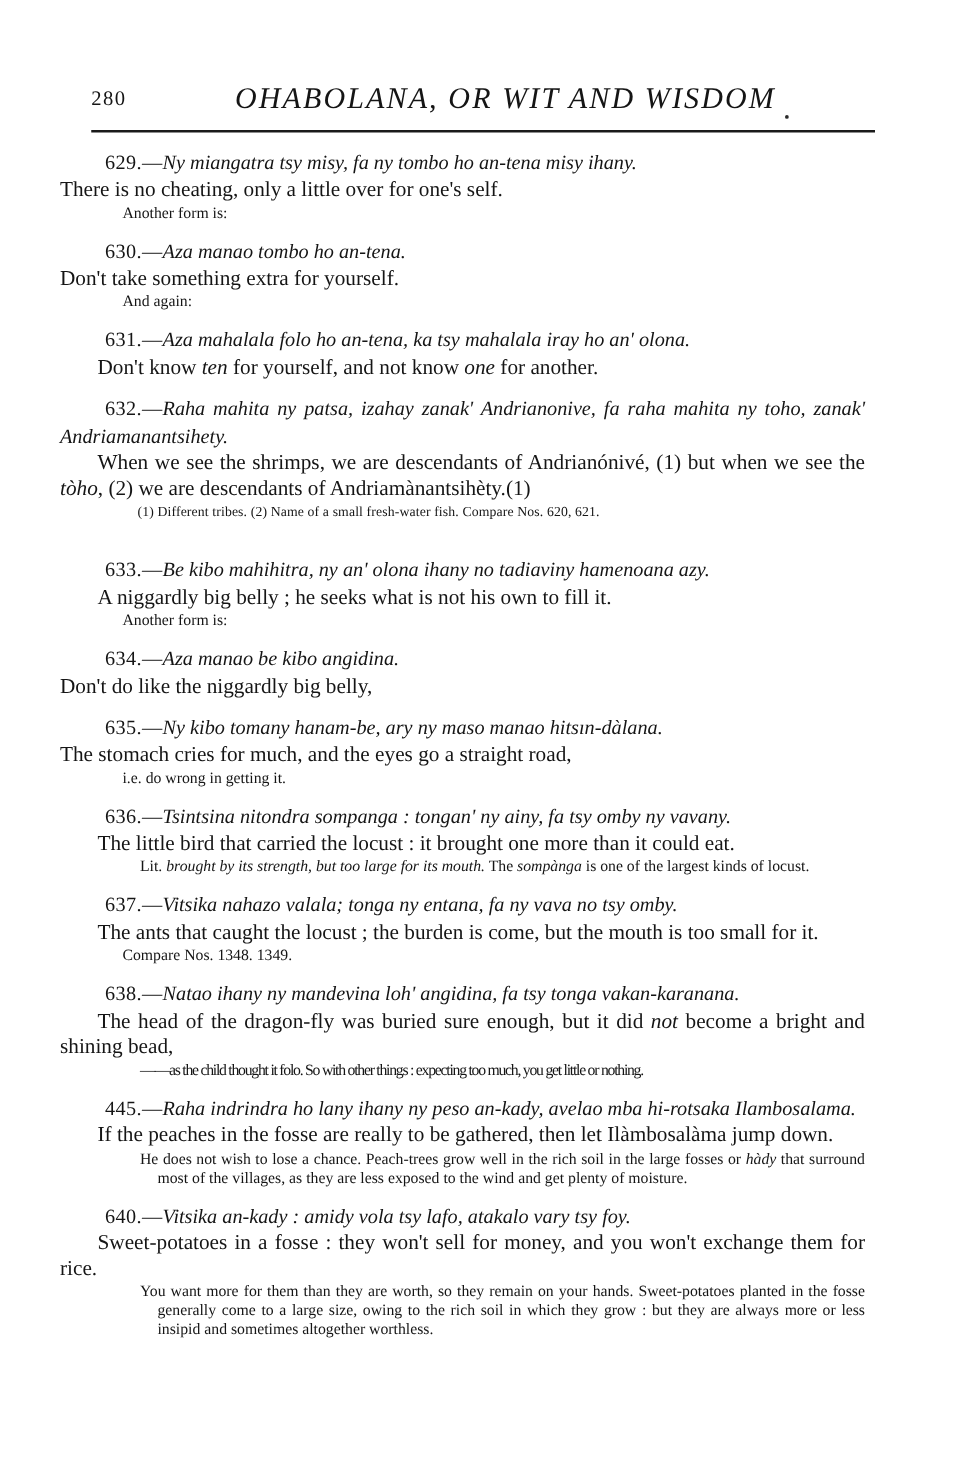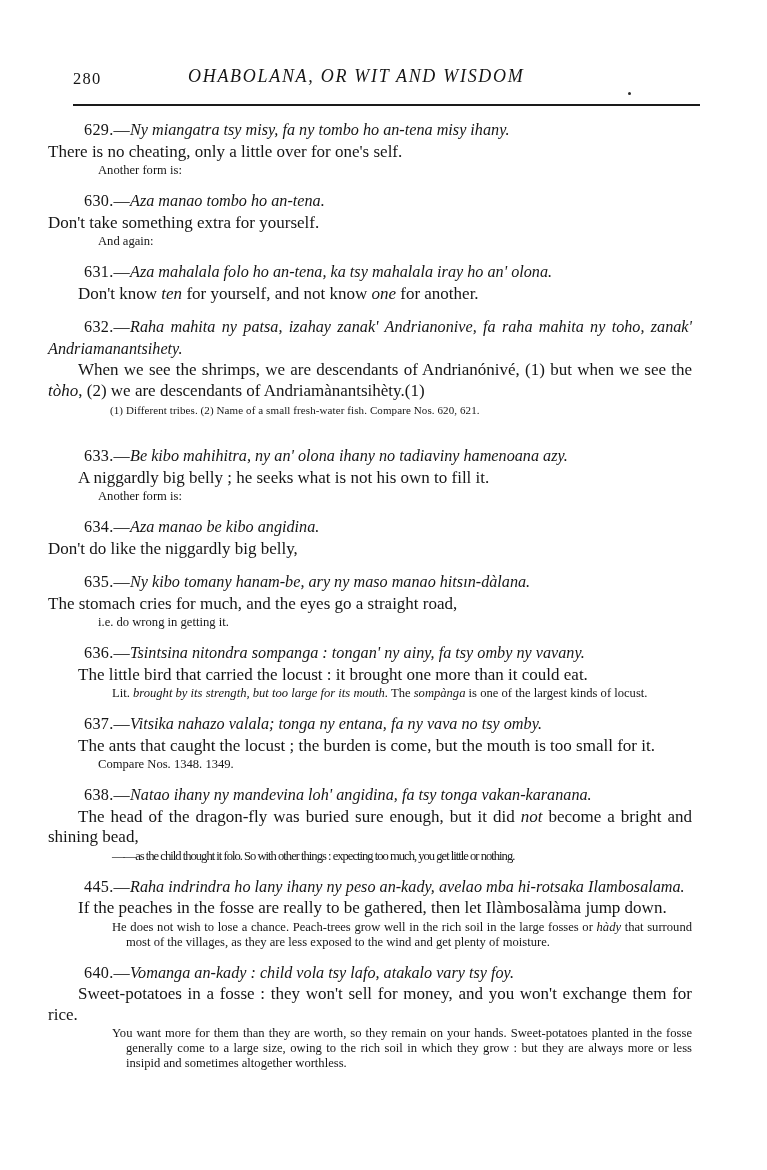--- a/index.html
+++ b/index.html
@@ -37,21 +37,21 @@
     top: 3px;
     font-size: 16.5px;
     letter-spacing: 1.2px;
     font-variant-numeric: oldstyle-nums;
   }
   .runtitle {
     position: absolute;
     left: 115px;
     top: 0;
     font-style: italic;
-    font-size: 18px;
+    font-size: 24px;
     letter-spacing: 1.7px;
     white-space: nowrap;
   }
   .rule {
     position: absolute;
     left: 73px;
     top: 104px;
     width: 627px;
     height: 2px;
     background: #1a1a1a;
@@ -213,19 +213,19 @@
     <div class="gap-md"></div>
 
     <div class="entry">
       <p class="proverb"><span class="num">445.—</span><span>Raha indrindra ho lany ihany ny peso an-kady, avelao mba hi-rotsaka Ilambosalama.</span></p>
       <p class="translation indented">If the peaches in the fosse are really to be gathered, then let Ilàmbosalàma jump down.</p>
       <p class="note tight"><span>He does not wish to lose a chance.  Peach-trees grow well in the rich soil in the large fosses or </span><i>hàdy</i><span> that surround most of the villages, as they are less exposed to the wind and get plenty of moisture.</span></p>
     </div>
     <div class="gap-md"></div>
 
     <div class="entry">
-      <p class="proverb"><span class="num">640.—</span><span>Vomanga an-kady : child vola tsy lafo, atakalo vary tsy foy.</span></p>
+      <p class="proverb"><span class="num">640.—</span><span>Vitsika an-kady : amidy vola tsy lafo, atakalo vary tsy foy.</span></p>
       <p class="translation indented">Sweet-potatoes in a fosse : they won't sell for money, and you won't exchange them for rice.</p>
       <p class="note tight">You want more for them than they are worth, so they remain on your hands.  Sweet-potatoes planted in the fosse generally come to a large size, owing to the rich soil in which they grow : but they are always more or less insipid and sometimes altogether worthless.</p>
     </div>
 
   </div>
 </div>
 
 </body></html>

